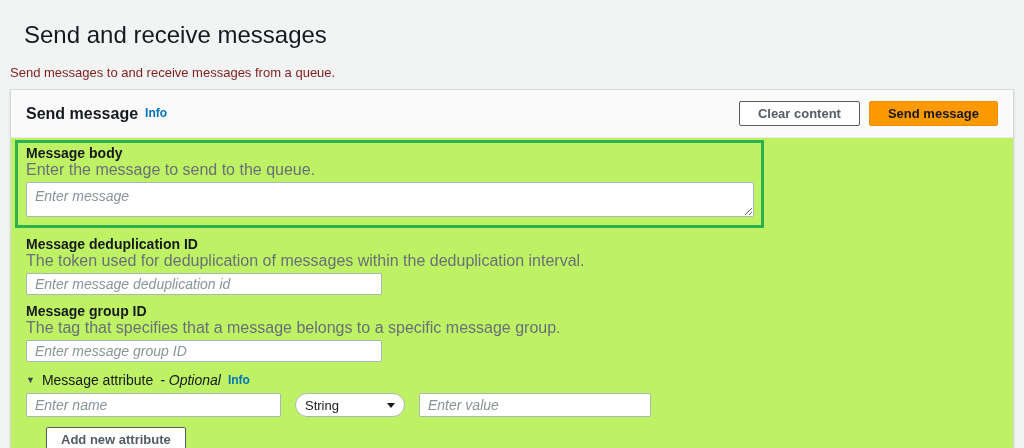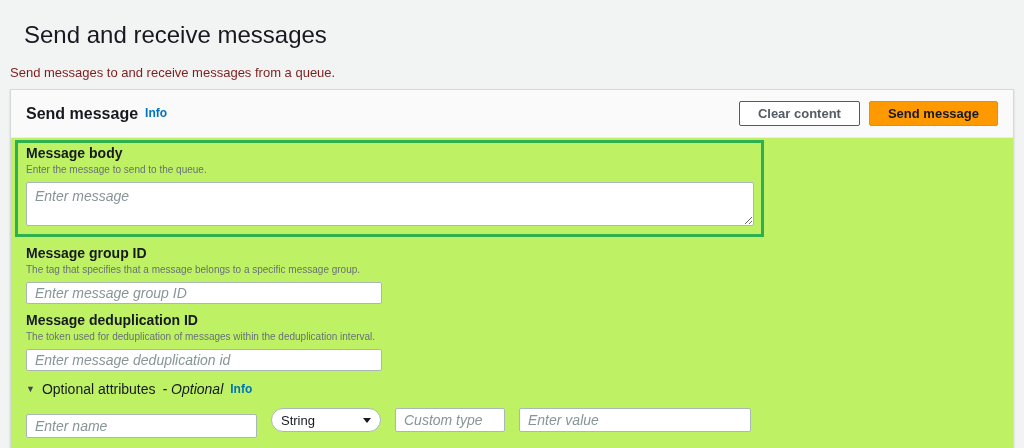--- a/index.html
+++ b/index.html
@@ -87,29 +87,29 @@
     margin-left: -11px;
     padding: 2px 8px 8px;
   }
   .field-label {
     font-size: 14px;
     font-weight: 700;
     line-height: 17px;
     color: #16191f;
   }
   .field-desc {
-    font-size: 10px;
+    font-size: 16px;
     line-height: 14px;
     color: #687078;
     margin: 1px 0 5px;
   }
   textarea.message-body {
     display: block;
     width: 728px;
-    height: 44px;
+    height: 35px;
     border: 1px solid #aab7b8;
     border-radius: 2px;
     padding: 5px 8px;
     font-family: inherit;
     font-size: 14px;
     color: #16191f;
     resize: both;
     background: #fff;
   }
   .field-section { margin-top: 8px; }
@@ -152,21 +152,21 @@
   .attr-row input {
     height: 24px;
     border: 1px solid #aab7b8;
     border-radius: 2px;
     padding: 0 8px;
     font-family: inherit;
     font-size: 14px;
     color: #16191f;
     background: #fff;
   }
-  .attr-name-input { width: 231px; margin-top: 12px; }
+  .attr-name-input { width: 255px; }
   .attr-custom-input { width: 110px; }
   .attr-value-input { width: 232px; }
   .select-box {
     width: 110px;
     height: 24px;
     border: 1px solid #aab7b8;
     border-radius: 12px;
     background: #fff;
     display: flex;
     align-items: center;
@@ -209,45 +209,44 @@
 
     <div class="panel-body">
 
       <div class="highlight-box">
         <div class="field-label">Message body</div>
         <div class="field-desc">Enter the message to send to the queue.</div>
         <textarea class="message-body" placeholder="Enter message" style=""></textarea>
       </div>
 
       <div class="field-section">
+        <div class="field-label">Message deduplication ID</div>
+        <div class="field-desc">The token used for deduplication of messages within the deduplication interval.</div>
+        <input type="text" class="text-input" placeholder="Enter message deduplication id" style="">
+      </div>
+
+      <div class="field-section">
         <div class="field-label">Message group ID</div>
         <div class="field-desc">The tag that specifies that a message belongs to a specific message group.</div>
         <input type="text" class="text-input" placeholder="Enter message group ID" style="">
       </div>
 
-      <div class="field-section">
-        <div class="field-label">Message deduplication ID</div>
-        <div class="field-desc">The token used for deduplication of messages within the deduplication interval.</div>
-        <input type="text" class="text-input" placeholder="Enter message deduplication id" style="">
-      </div>
-
       <div class="expander">
         <span class="caret-down-glyph">▼</span>
-        <span class="expander-title">Optional attributes</span>
+        <span class="expander-title">Message attribute</span>
         <span class="expander-optional">- Optional</span>
         <a class="info-link">Info</a>
       </div>
 
       <div class="attr-row">
         <input type="text" class="attr-name-input" placeholder="Enter name" style="">
         <div class="select-box">
           <span>String</span>
           <span class="select-caret"></span>
         </div>
-        <input type="text" class="attr-custom-input" placeholder="Custom type" style="">
         <input type="text" class="attr-value-input" placeholder="Enter value" style="">
       </div>
 
       <button class="btn btn-secondary add-attr-btn">Add new attribute</button>
 
     </div>
   </div>
 </div>
 
 </body></html>

